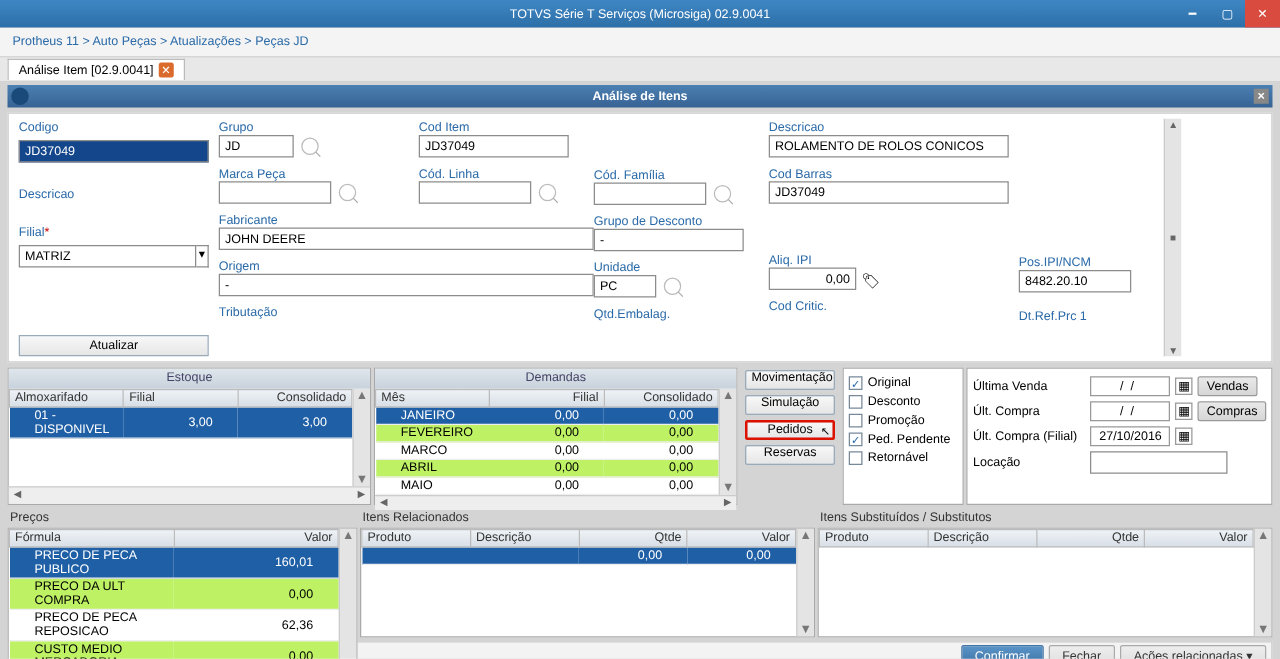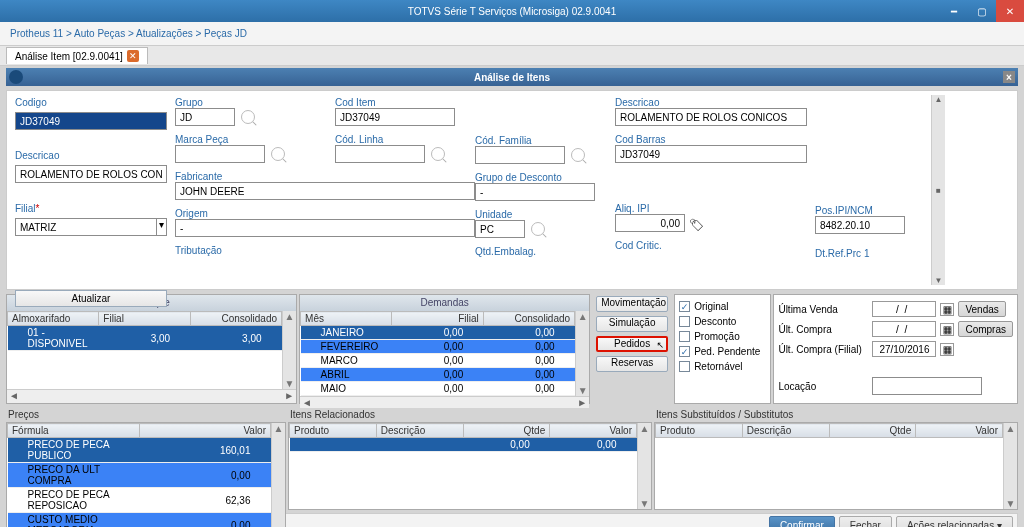--- a/index.html
+++ b/index.html
@@ -28,21 +28,21 @@
   .btn-atual { height:18px; border:1px solid #9ab; background:linear-gradient(#f8f8f8,#e6e6e6); text-align:center; padding:2px 0; margin-top:4px; cursor:pointer;}
   .scroll-v { width:14px; background:#e4e4e4; border-left:1px solid #ccc; display:flex; flex-direction:column; justify-content:space-between; align-items:center;}
   .scroll-v div { font-size:8px; color:#666;}
   .panels { margin: 0 6px; display:flex; gap:2px; height: 110px; }
   .panel { border:1px solid #aaa; background:#fff; display:flex; flex-direction:column; }
   .panel-hdr { height:16px; background:linear-gradient(#dfe6ec,#c8d2dc); text-align:center; font-size:10px; line-height:16px; color:#446; }
   table { width:100%; border-collapse:collapse; font-size:10px; table-layout:fixed;}
   th { background:linear-gradient(#eef2f6,#d7dee6); border:1px solid #bbb; font-weight:normal; text-align:left; padding:1px 4px; height:14px; color:#333;}
   td { border-bottom:1px solid #eee; padding:1px 20px; height:14px;}
   tr.sel td { background:#1f5fa6; color:#fff; }
-  tr.alt td { background:#3b82f6; }
+  tr.alt td { background:#bef264; }
   .minibtn { height:16px; border:1px solid #9ab; background:linear-gradient(#f8f8f8,#e6e6e6); font-size:10px; margin:2px 4px; text-align:center; cursor:pointer; border-radius:2px; padding:0 4px;}
   .minibtn.hl { border:2px solid #d10; }
   .chk { display:flex; align-items:center; gap:4px; font-size:10px; margin:2px 0;}
   .chkbox { width:11px; height:11px; border:1px solid #789; display:flex; align-items:center; justify-content:center; font-size:9px; color:#2a6aa8;}
   .datelike { border:1px solid #999; height:16px; width:64px; font-size:10px; text-align:center; background:#fff;}
   .greybtn { border:1px solid #999; background:linear-gradient(#e9e9e9,#d6d6d6); height:16px; font-size:10px; padding:0 6px; border-radius:2px; cursor:pointer;}
   .bottompanels { margin:3px 6px; display:flex; gap:2px; height:103px; }
   .bottom-lbl { font-size:10px; color:#333; margin:2px 0 2px 2px; }
   .scroll-stub { width:14px; background:#e4e4e4; border-left:1px solid #ccc; display:flex; flex-direction:column; justify-content:space-between; align-items:center; font-size:8px; color:#777;}
   .nav-arrows { height:14px; background:#eee; border-top:1px solid #ccc; display:flex; justify-content:space-between; font-size:9px; color:#666; padding:0 2px;}
@@ -81,21 +81,20 @@
 </div>
 
 <div class="form-area">
   <div class="col" style="width:160px;">
     <div class="row" style="flex-direction:column; align-items:stretch;">
       <span class="label">Codigo</span>
       <input class="inp sel" value="JD37049" style="">
     </div>
     <div class="row" style="flex-direction:column; align-items:stretch; margin-top:12px;">
       <span class="label">Descricao</span>
-      <input class="inp" value="ROLAMENTO DE ROLOS CON" style="">
     </div>
     <div class="row" style="flex-direction:column; align-items:stretch; margin-top:12px;">
       <span class="label req">Filial</span>
       <div style="display:flex;">
         <input class="inp" style="flex: 1 1 0%;" value="MATRIZ">
         <span style="width:14px; border:1px solid #8c8c8c; border-left:none; text-align:center;">▾</span>
       </div>
     </div>
     <div class="btn-atual" style="margin-top:48px;">Atualizar</div>
   </div>
@@ -309,21 +308,21 @@
       <span style="width:90px">Últ. Compra</span>
       <input class="datelike" value="  /  /    " style="">
         <span style="border:1px solid #999; width:14px; text-align:center">▦</span>
       <button class="greybtn">Compras</button>
     </div>
     <div style="display:flex; align-items:center; gap:4px; margin:2px 0;">
       <span style="width:90px">Últ. Compra (Filial)</span>
       <input class="datelike" value="27/10/2016" style="">
         <span style="border:1px solid #999; width:14px; text-align:center">▦</span>
     </div>
-    <div style="display:flex; align-items:center; gap:4px; margin:18px 0;">
+    <div style="display:flex; align-items:center; gap:4px; margin:2px 0;">
       <span style="width:90px">Locação</span>
       <input class="inp" style="width: 110px;">
     </div>
   </div>
 </div>
 
 <div class="bottompanels">
   <div style="width:280px; display:flex; flex-direction:column;">
     <span class="bottom-lbl">Preços</span>
     <div class="panel" style="flex:1; flex-direction:row;">

